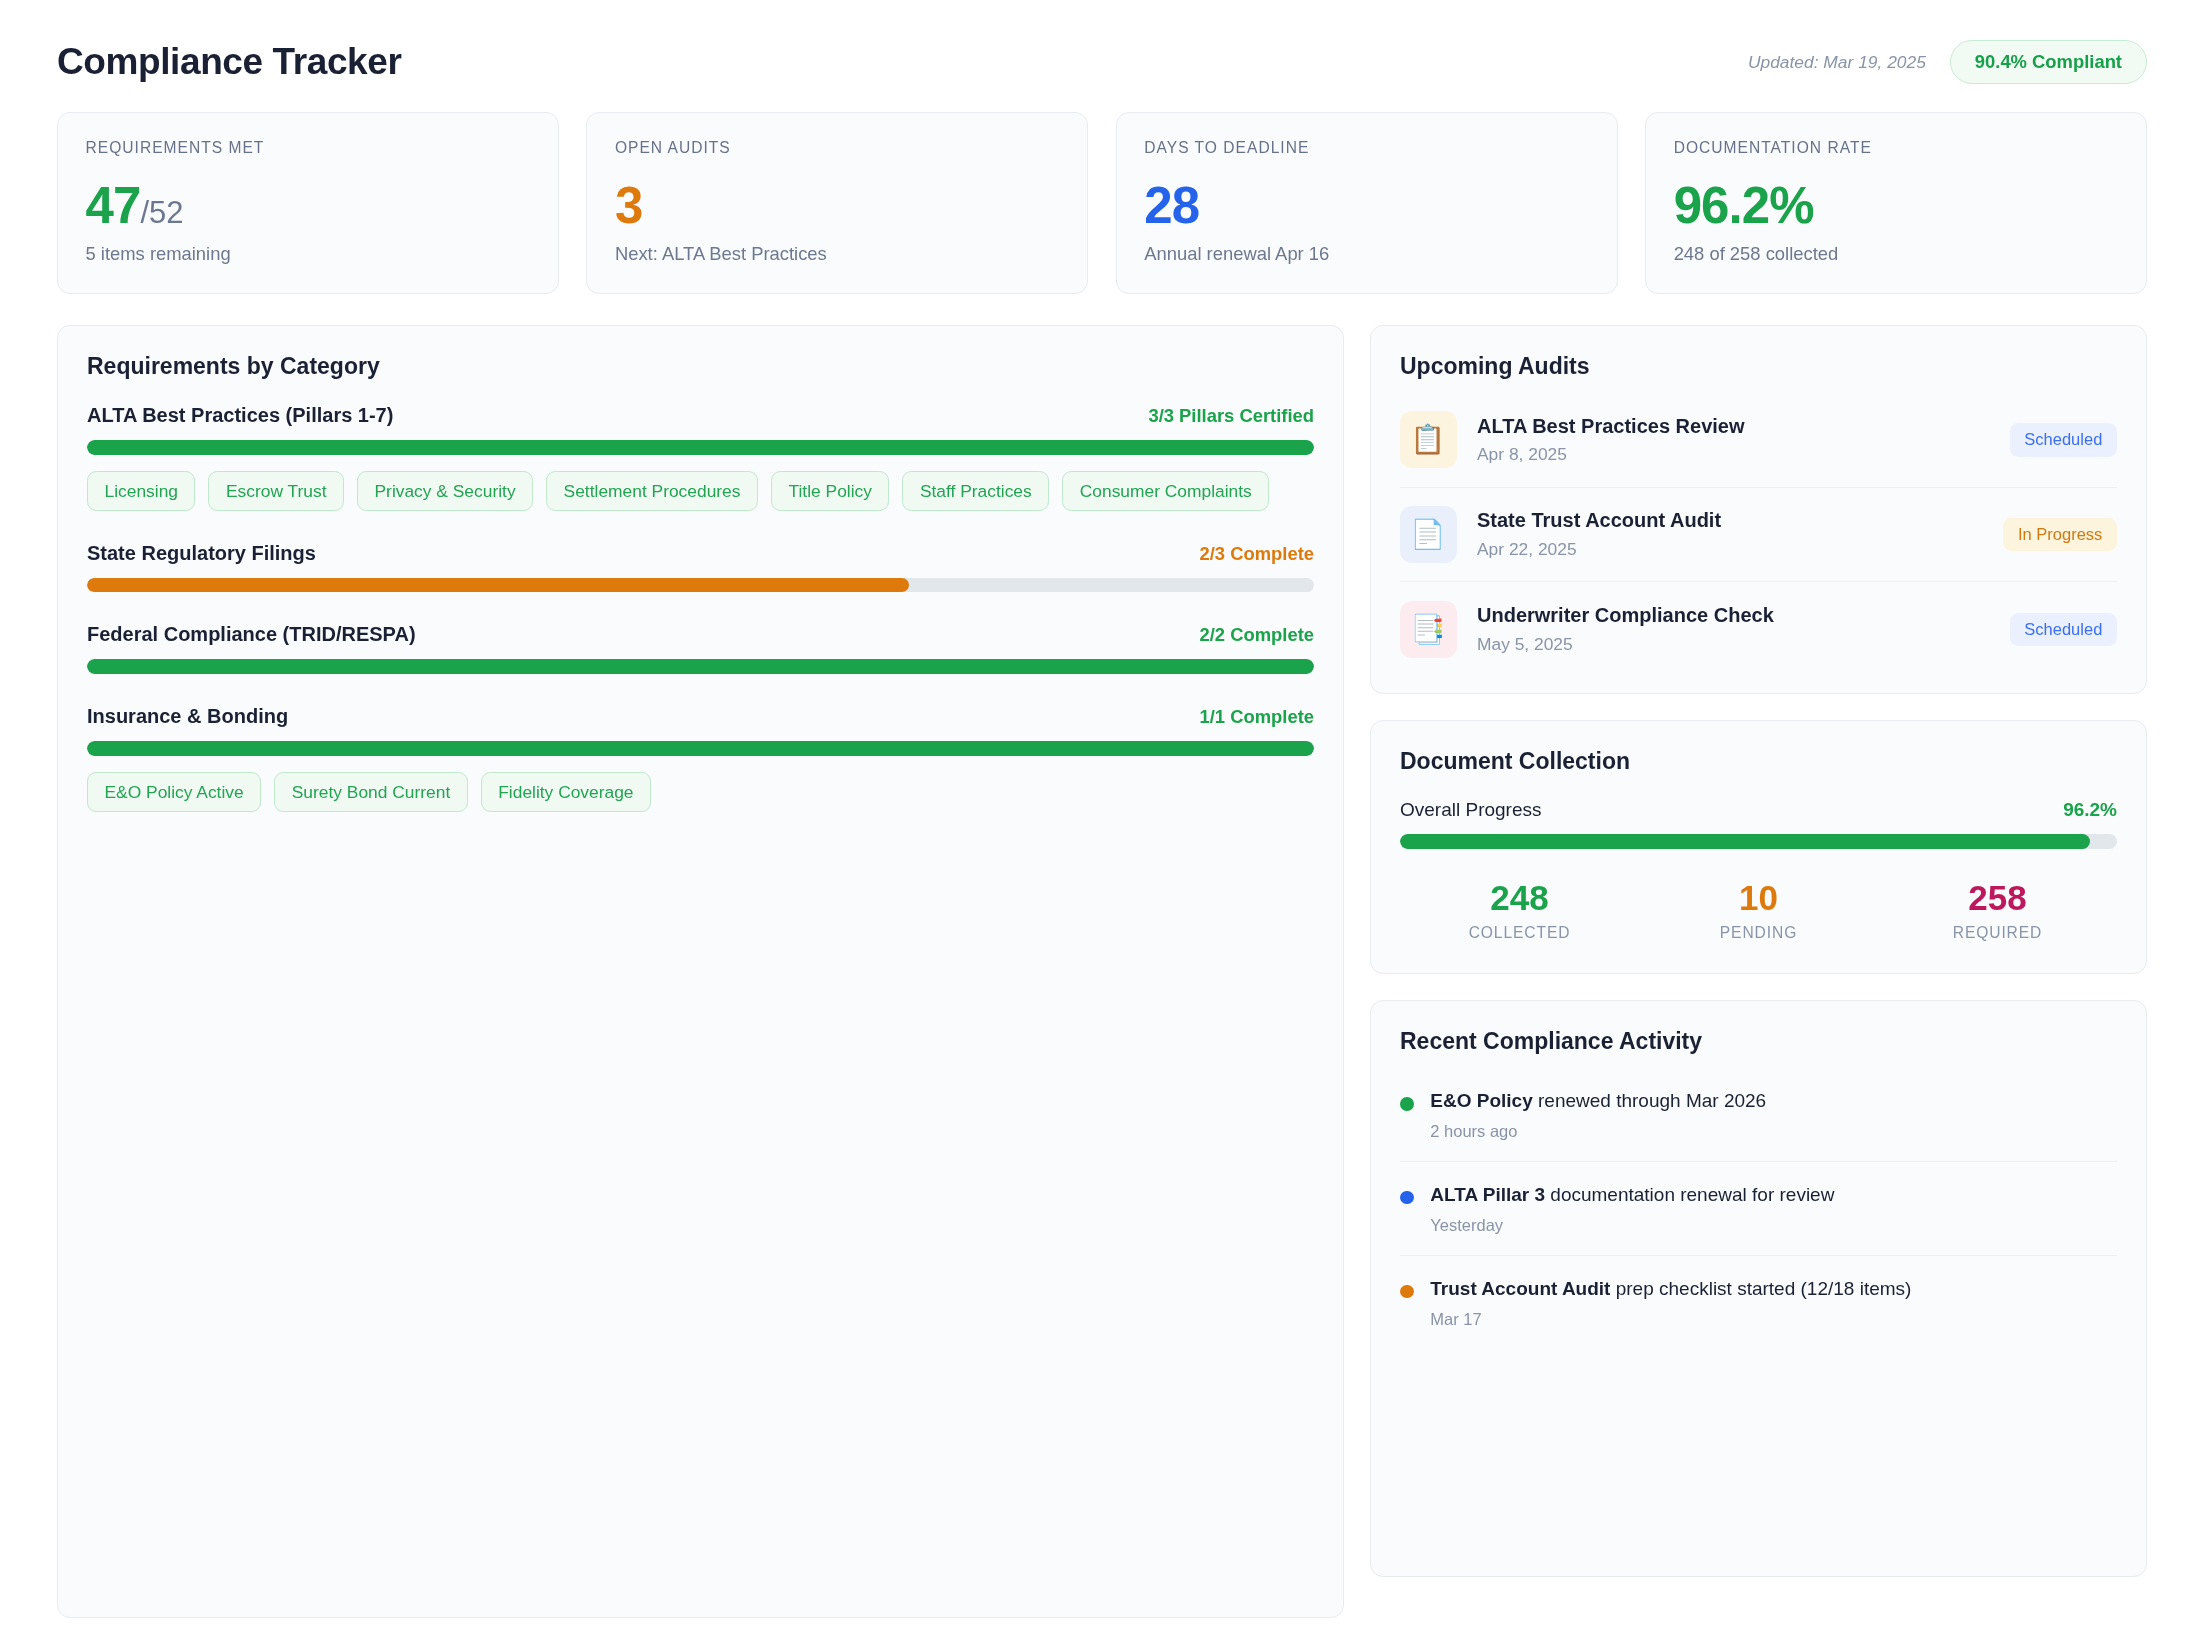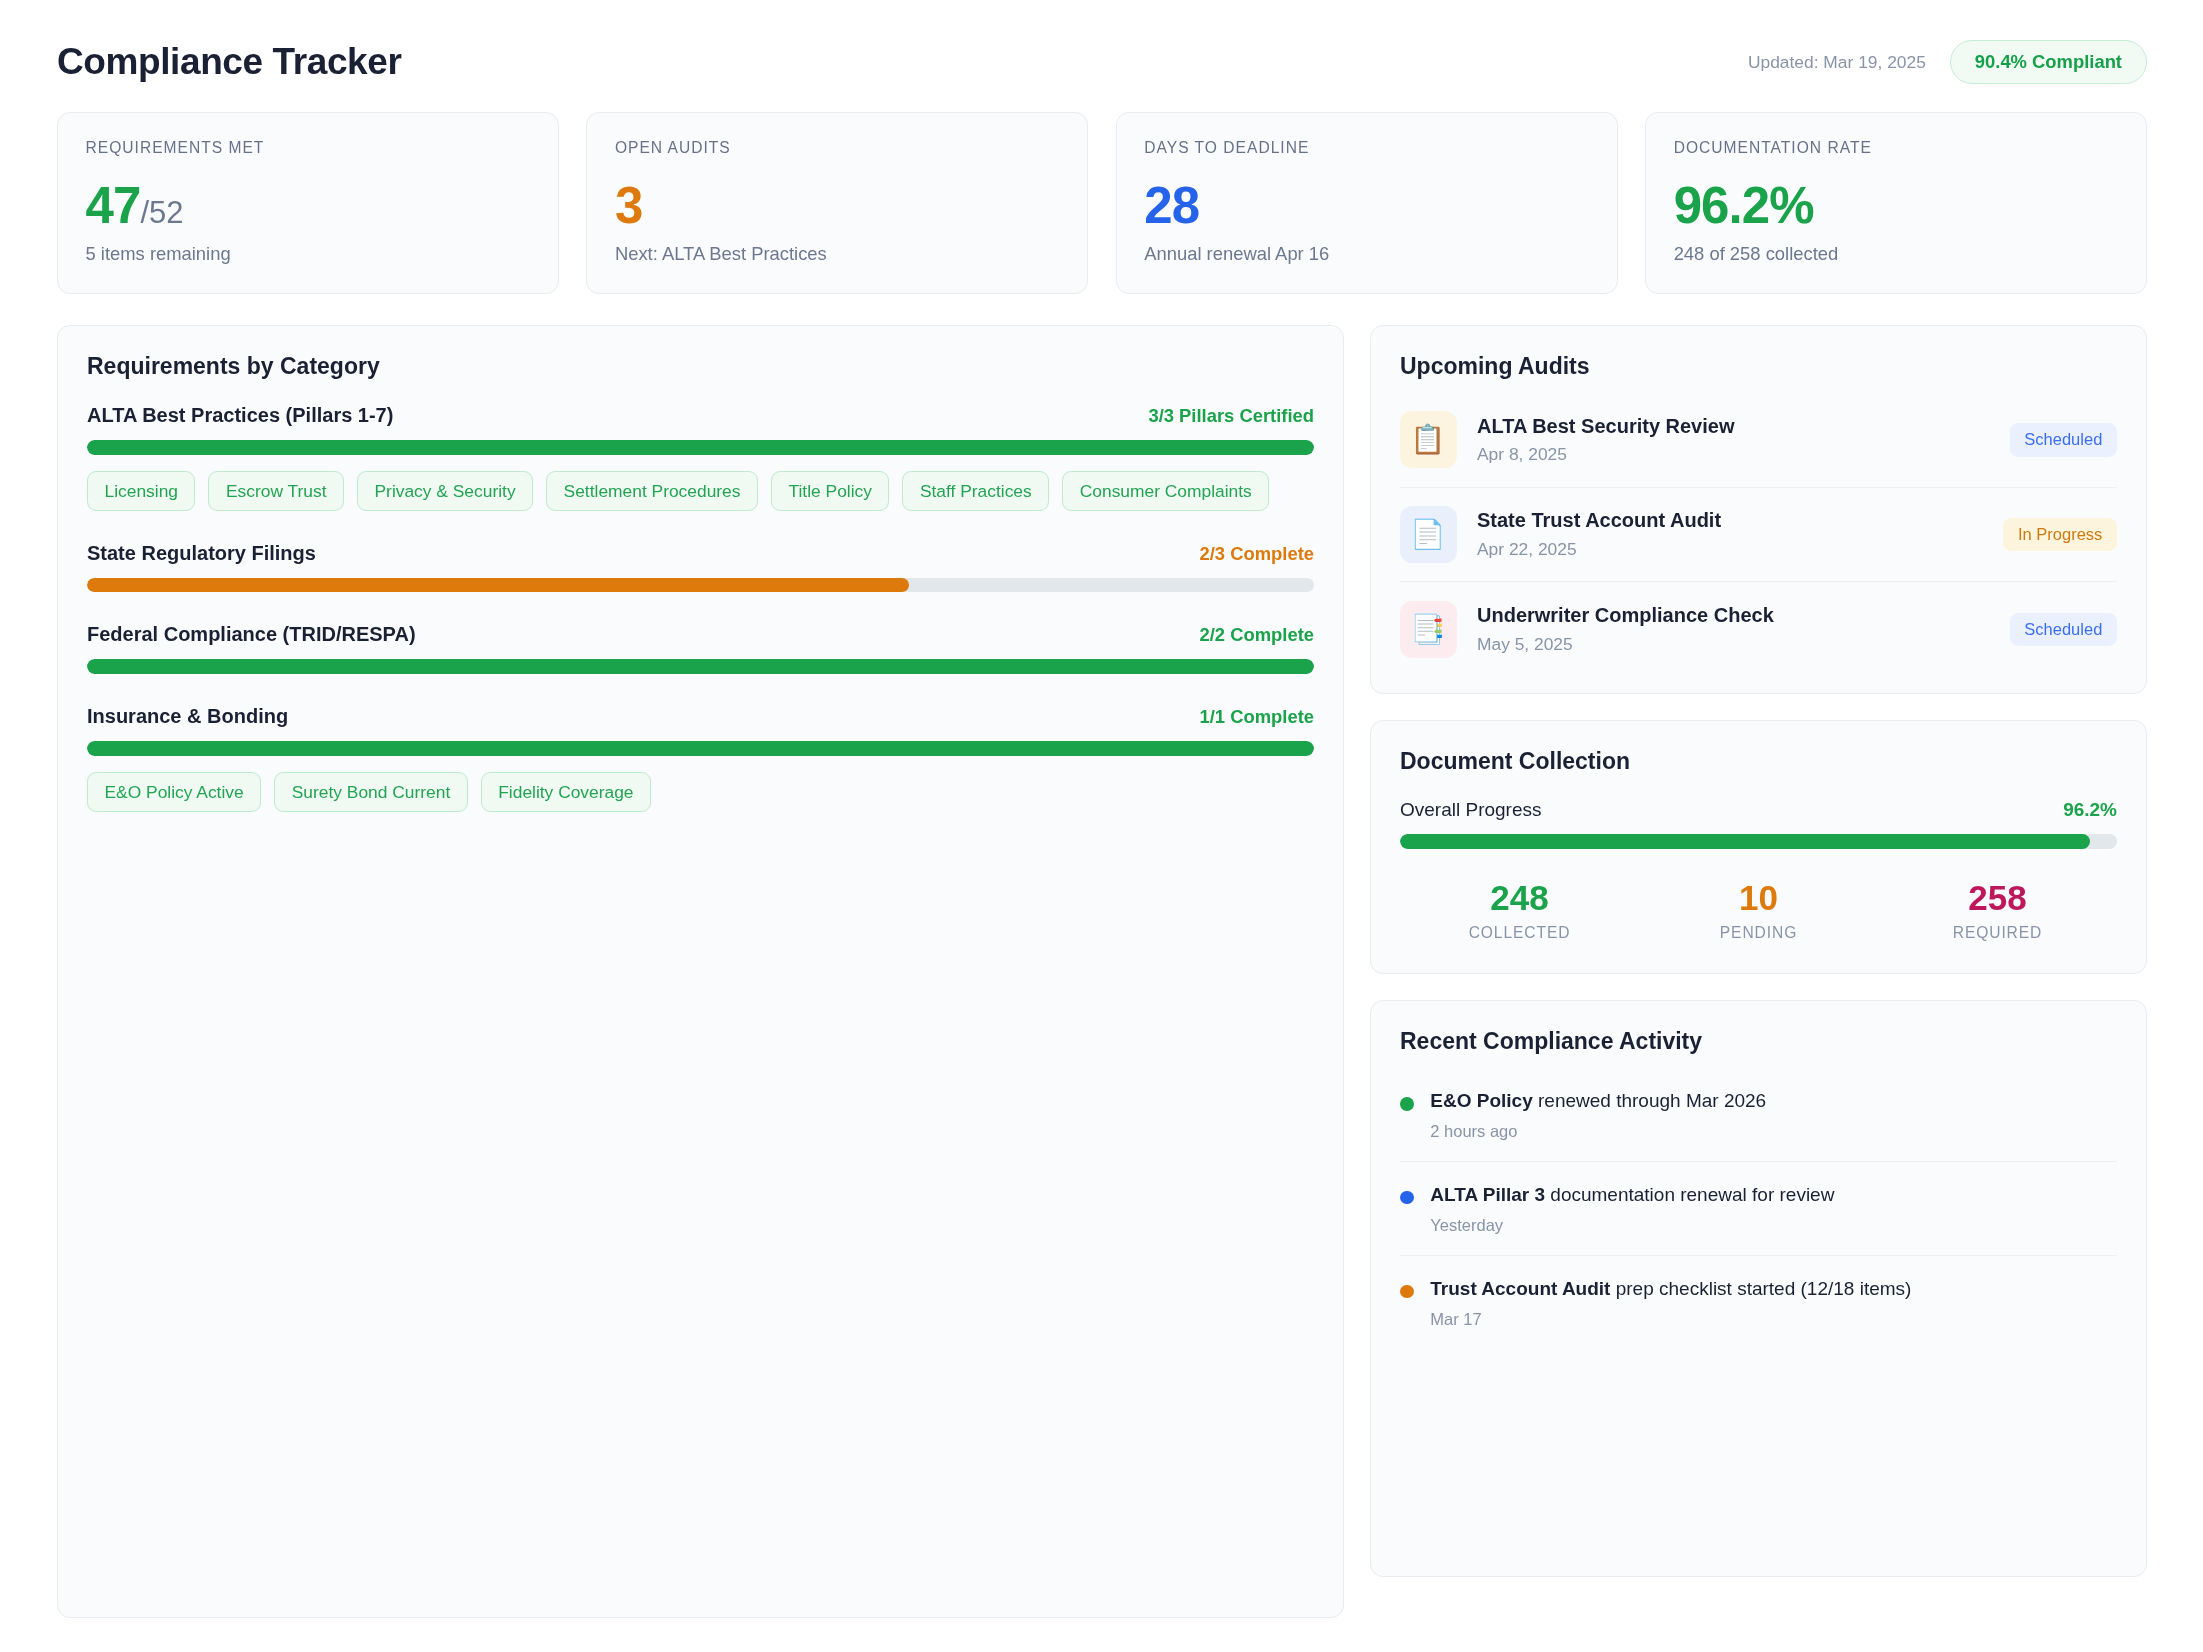--- a/index.html
+++ b/index.html
@@ -26,21 +26,21 @@
     font-family:"Liberation Sans", sans-serif;
     color:var(--ink);
     -webkit-font-smoothing:antialiased;
   }
   .page{padding:40px 57px 0 57px;}
 
   
   .header{display:flex;align-items:center;justify-content:space-between;margin-bottom:27.5px;}
   .title{font-size:37px;font-weight:bold;letter-spacing:-0.4px;color:var(--ink);margin:0;}
   .header-right{display:flex;align-items:center;gap:24px;}
-  .updated{font-size:17.4px;color:var(--muted2);}
+  .updated{font-size:17.4px;color:var(--muted2);font-style:italic;}
   .compliance-pill{
     border:0.9px solid #c7ecd4;background:#f1fbf4;color:#17a04a;
     font-size:18.4px;font-weight:bold;border-radius:917px;padding:10px 24px;
   }
 
   
   .kpi-row{display:grid;grid-template-columns:repeat(4,1fr);gap:27.5px;margin-bottom:31px;}
   .kpi{
     background:var(--card);border:0.9px solid var(--border);border-radius:13px;
     padding:26px 27.5px 27.5px 27.5px;min-height:173px;
@@ -214,21 +214,21 @@
     </div>
 
     <div class="right-col">
 
       <div class="panel">
         <h2 class="panel-title">Upcoming Audits</h2>
         <div id="audits">
             <div class="audit-row">
               <div class="audit-icon ic-amber">📋</div>
               <div class="audit-main">
-                <div class="audit-name">ALTA Best Security Review</div>
+                <div class="audit-name">ALTA Best Practices Review</div>
                 <div class="audit-date">Apr 8, 2025</div>
               </div>
               <span class="badge badge-scheduled">Scheduled</span>
             </div>
             <div class="audit-row">
               <div class="audit-icon ic-blue">📄</div>
               <div class="audit-main">
                 <div class="audit-name">State Trust Account Audit</div>
                 <div class="audit-date">Apr 22, 2025</div>
               </div>

